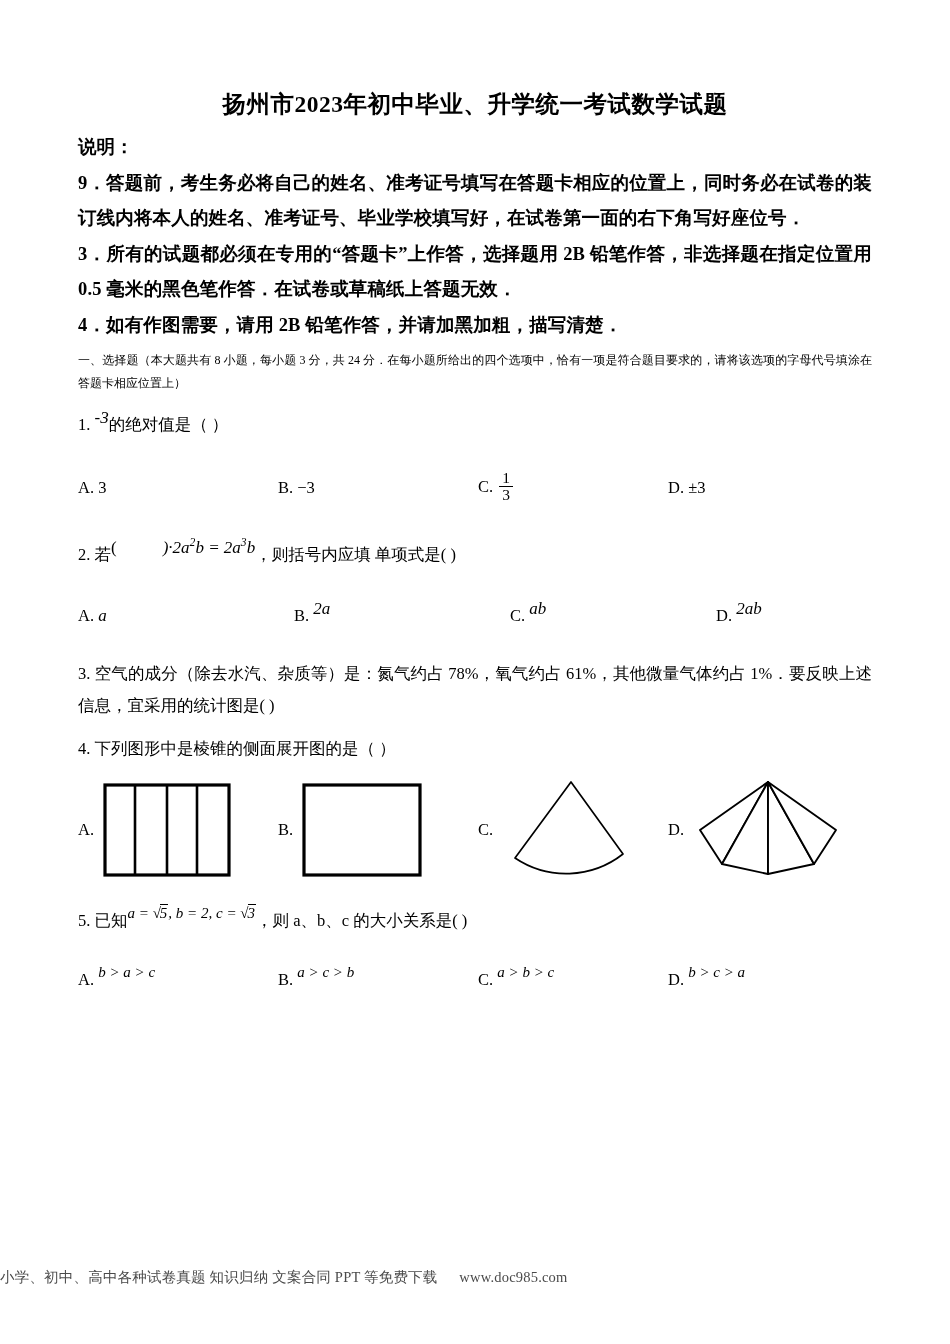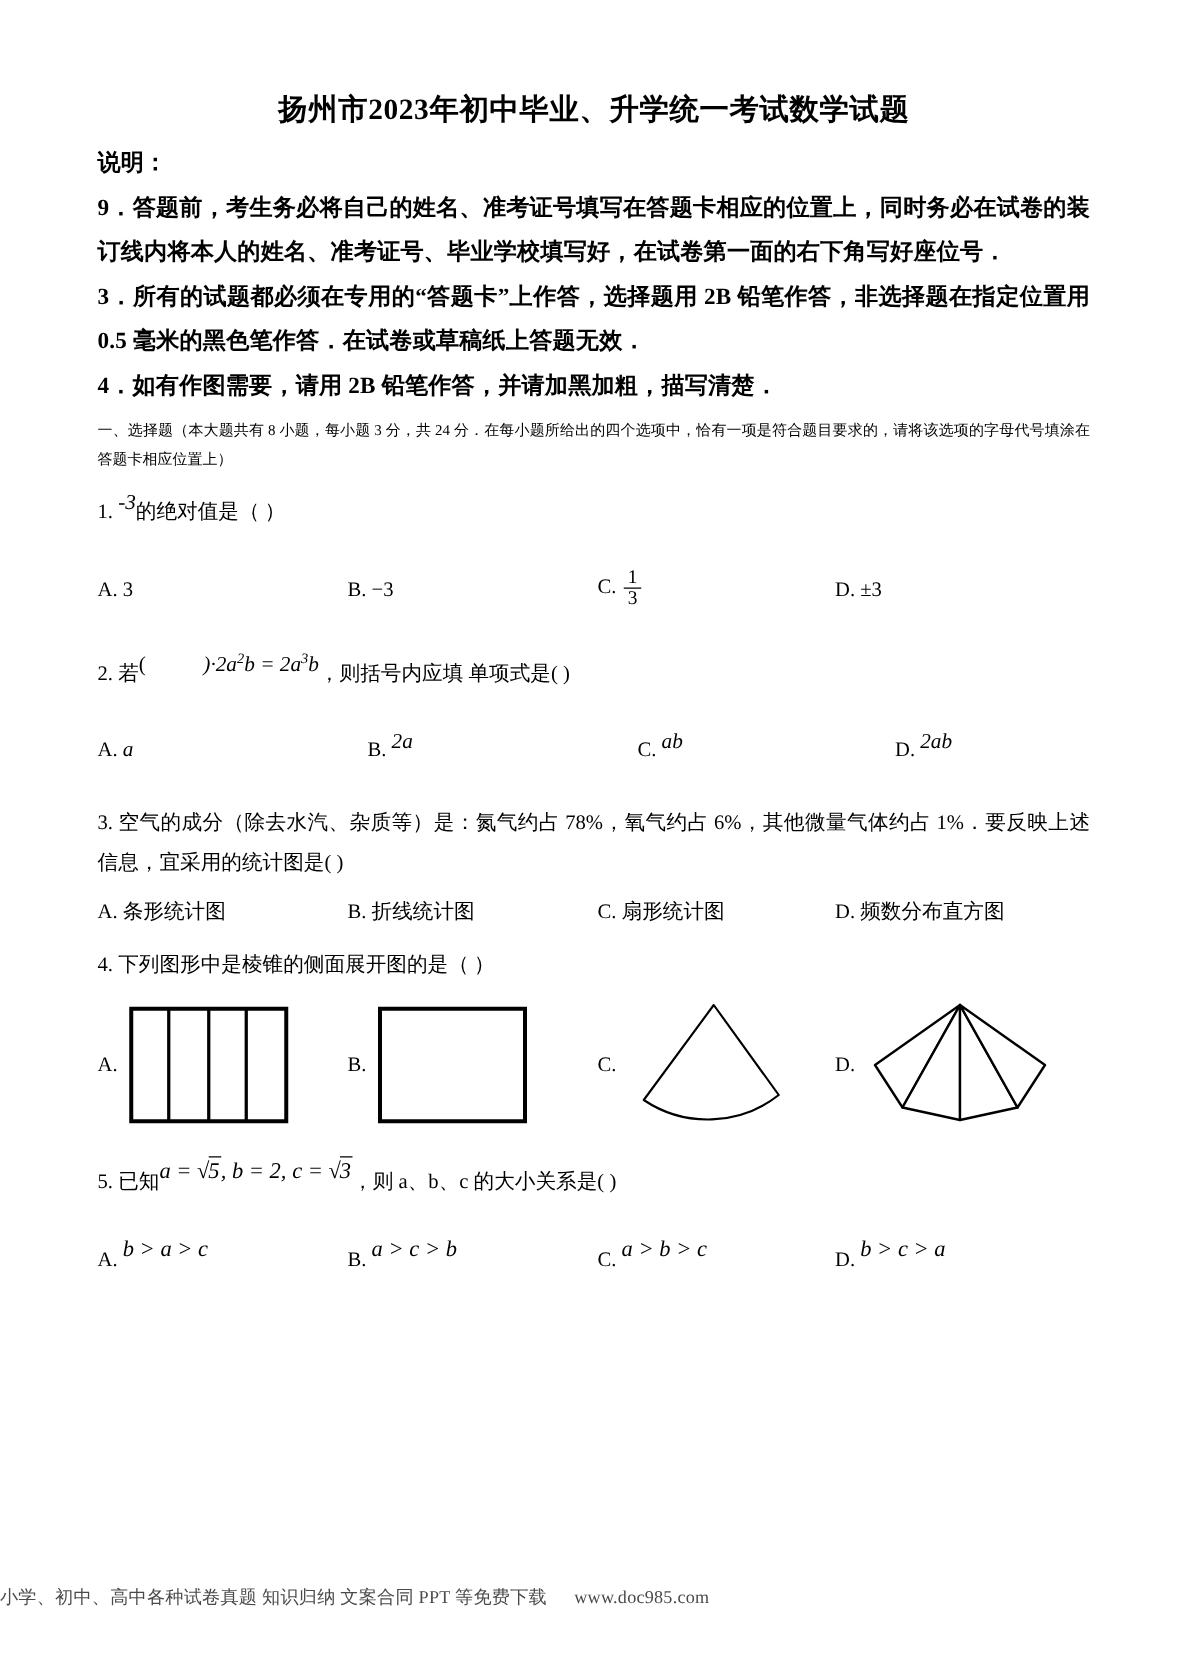--- a/index.html
+++ b/index.html
@@ -14,21 +14,21 @@
     font-family: "Liberation Serif", "DejaVu Serif", serif;
     color: #000000;
     overflow: hidden;
   }
   .page {
     position: absolute;
     left: 0; top: 0;
     width: 950px;
     height: 1344px;
     box-sizing: border-box;
-    padding: 0 78px;
+    padding: 16px 78px;
   }
 
   
   .doc-title {
     text-align: center;
     font-size: 23.5px;
     font-weight: bold;
     letter-spacing: 0.5px;
     margin-top: 74px;
     line-height: 1.2;
@@ -86,21 +86,21 @@
     position: relative;
     top: -7px;
     font-style: italic;
     font-size: 17px;
     white-space: nowrap;
   }
   .math-up-sm {
     position: relative;
     top: -8px;
     font-style: italic;
-    font-size: 18px;
+    font-size: 15px;
     white-space: nowrap;
   }
   .upright { font-style: normal; }
   sup.exp {
     font-size: 0.68em;
     vertical-align: super;
     font-style: italic;
   }
   .gap-wide { display: inline-block; width: 46px; }
 
@@ -235,39 +235,21 @@
       <div class="opt">
         <span class="opt-label">D.</span>
         <span class="math-up">2ab</span>
       </div>
     </div>
   </div>
 
   <div class="question" style="margin-top:26px;">
     <div class="q-stem q-stem-block">
       <span>3.</span>
-      <span>空气的成分（除去水汽、杂质等）是：氮气约占 78%，氧气约占 6%，其他微量气体约占 1%．要反映上述信息，宜采用的统计图是(   )</span>
-    </div>
-    <div class="options" style="margin-top:8px;">
-      <div class="opt">
-        <span class="opt-label">A.</span>
-        <span>条形统计图</span>
-      </div>
-      <div class="opt">
-        <span class="opt-label">B.</span>
-        <span>折线统计图</span>
-      </div>
-      <div class="opt">
-        <span class="opt-label">C.</span>
-        <span>扇形统计图</span>
-      </div>
-      <div class="opt">
-        <span class="opt-label">D.</span>
-        <span>频数分布直方图</span>
-      </div>
+      <span>空气的成分（除去水汽、杂质等）是：氮气约占 78%，氧气约占 61%，其他微量气体约占 1%．要反映上述信息，宜采用的统计图是(   )</span>
     </div>
   </div>
 
   <div class="question" style="margin-top:12px;">
     <div class="q-stem">
       <span>4.</span>
       <span>下列图形中是棱锥的侧面展开图的是（   ）</span>
     </div>
 
     <div class="figrow">

